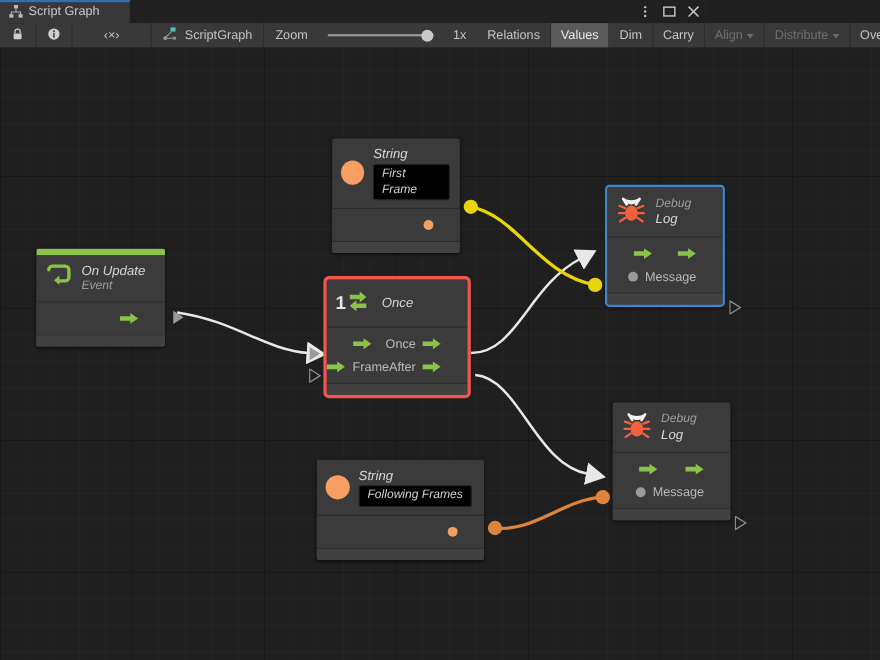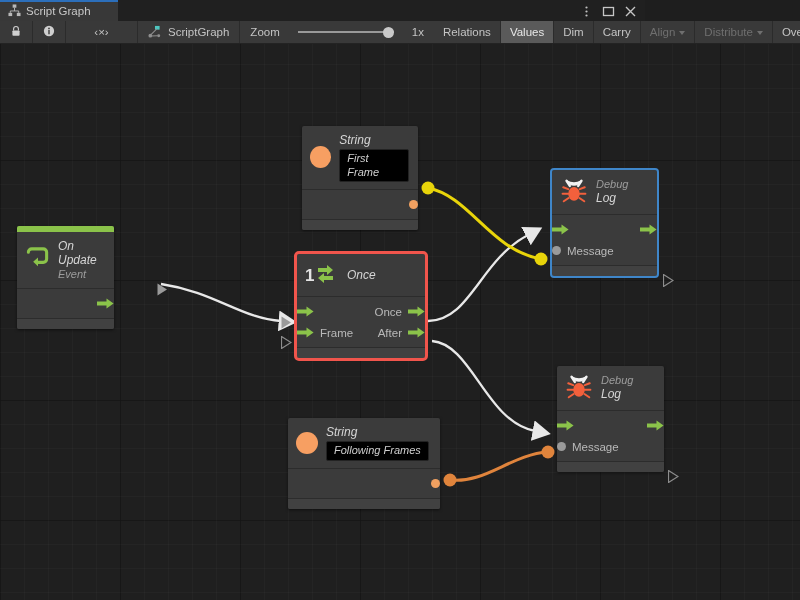--- a/index.html
+++ b/index.html
@@ -123,22 +123,22 @@
     padding: 4px 0 4px 0;
   }
   .node-foot {
     border-top: 1px solid #2c2c2c;
     height: 11px;
     background: #414141;
     border-radius: 0 0 2px 2px;
   }
 
   .port-row {
-    display: flex; align-items: center; justify-content: flex-start;
-    height: 21px; padding: 0 0;
+    display: flex; align-items: center; justify-content: flex-end;
+    height: 21px; padding: 0 24px;
   }
   .port-left  { display: flex; align-items: center; gap: 6px; }
   .port-right { display: flex; align-items: center; gap: 6px; margin-left: auto; }
   .port-name { color: #b9b9b9; font-size: 11.5px; }
 
   
   .arrow-green { width: 17px; height: 11px; display: block; }
   .dot-grey { width: 9px; height: 9px; border-radius: 50%; background: #9a9a9a; display:block; }
   .dot-orange { width: 9px; height: 9px; border-radius: 50%; background: #f0a060; display:block; }
   .big-orange { width: 22px; height: 22px; border-radius: 50%; background: #f79f62; display:block; }
@@ -304,21 +304,21 @@
     <div class="node-body">
       <div class="port-row">
         <span class="port-right">
           <span class="dot-orange"></span>
         </span>
       </div>
     </div>
     <div class="node-foot"></div>
   </div>
 
-  <div class="node" style="left:17px; top:182px; width:97px;">
+  <div class="node" style="left:33px; top:182px; width:117px;">
     <div class="node-head node-head-green">
       <span>
         <svg viewBox="0 0 26 26" width="25" height="25">
           <path d="M3.5 6.5 a3.5 3.5 0 0 1 3.5-3.5 h12 a3.5 3.5 0 0 1 3.5 3.5 v7 a3.5 3.5 0 0 1 -3.5 3.5 h-6" stroke="#8bc34a" stroke-width="3.2" fill="none" stroke-linecap="round"></path>
           <path d="M13.5 12 l0 9 l-5 -4.5 Z" fill="#8bc34a"></path>
         </svg>
       </span>
       <div class="node-titles">
         <span class="node-title">On Update</span>
         <span class="node-sub">Event</span>

